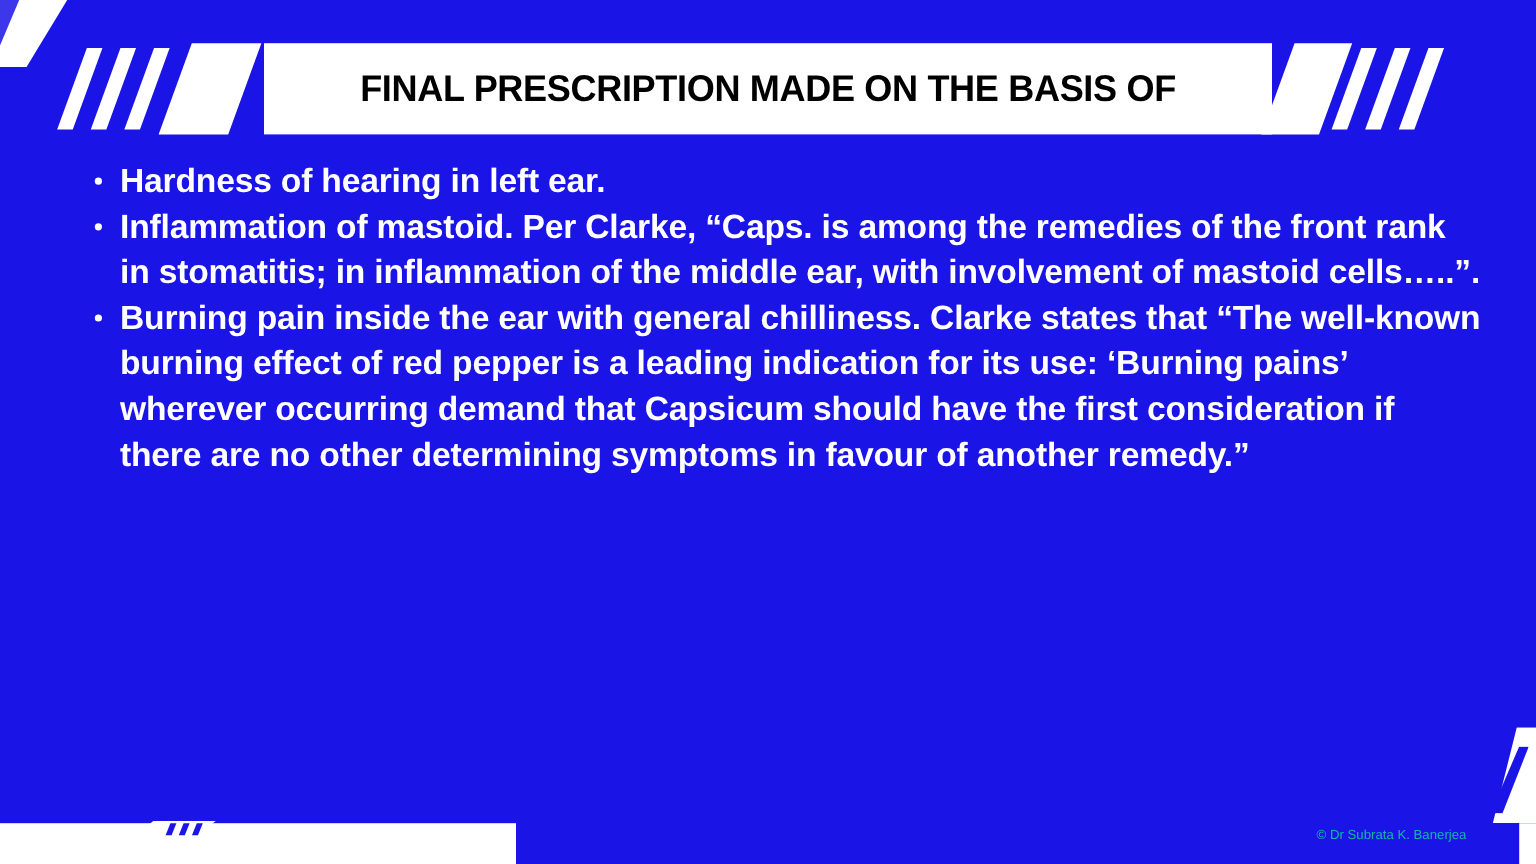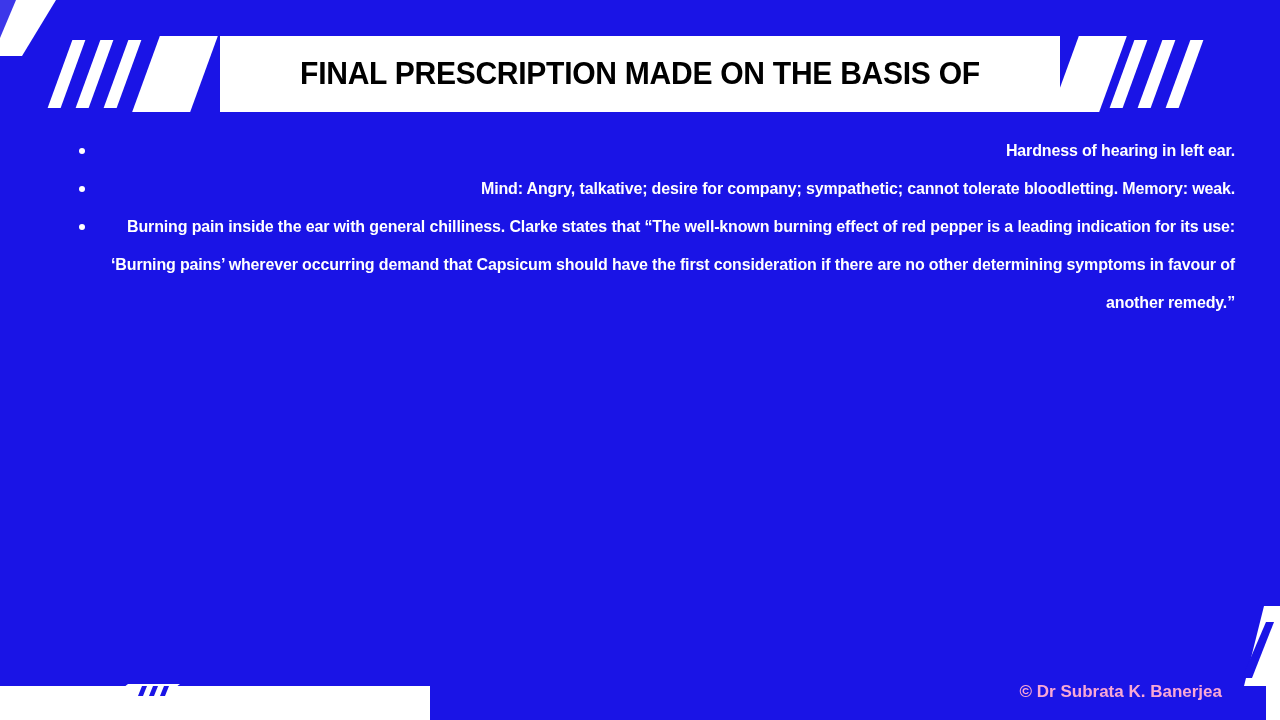--- a/index.html
+++ b/index.html
@@ -138,45 +138,44 @@
     left: 70px;
     width: 1165px;
   }
   ul.bullets {
     list-style: none;
   }
   ul.bullets li {
     position: relative;
     padding-left: 30px;
     color: #ffffff;
-    font-size: 16px;
+    font-size: 28px;
     font-weight: bold;
     line-height: 38px;
     margin-bottom: 0px;
     font-family: "Liberation Sans", sans-serif;
     letter-spacing: -0.15px;
-    text-align: right;
   }
   ul.bullets li::before {
     content: "";
     position: absolute;
     left: 9px;
     top: 16px;
     width: 6px; height: 6px;
     border-radius: 50%;
     background: #ffffff;
   }
 
   .credit {
     position: absolute;
     right: 58px;
     bottom: 18px;
-    color: #f9a8d4;
-    font-size: 17px;
-    font-weight: bold;
+    color: #14b8a6;
+    font-size: 11px;
+    font-weight: normal;
     font-family: "Liberation Sans", sans-serif;
   }
 </style>
 </head>
 <body>
 
 <div class="slide">
 
   <div class="corner-tl"></div>
   <div class="corner-tl-inner"></div>
@@ -192,21 +191,21 @@
 
     <div class="slash sr1"></div>
     <div class="slash sr2"></div>
     <div class="slash sr3"></div>
     <div class="slash sr4"></div>
   </div>
 
   <div class="content">
     <ul class="bullets">
       <li>Hardness of hearing in left ear.</li>
-      <li>Mind: Angry, talkative; desire for company; sympathetic; cannot tolerate bloodletting. Memory: weak.</li>
+      <li>Inflammation of mastoid. Per Clarke, “Caps. is among the remedies of the front rank in stomatitis; in inflammation of the middle ear, with involvement of mastoid cells…..”.</li>
       <li>Burning pain inside the ear with general chilliness. Clarke states that  “The well-known burning effect of red pepper is a leading indication for its use: ‘Burning pains’ wherever occurring demand that Capsicum should have the first consideration if there are no other determining symptoms in favour of another remedy.”</li>
     </ul>
   </div>
 
   <div class="corner-br"></div>
   <div class="corner-br-inner"></div>
 
   <div class="credit">© Dr Subrata K. Banerjea</div>
 
   <div class="bottom-bar"></div>

